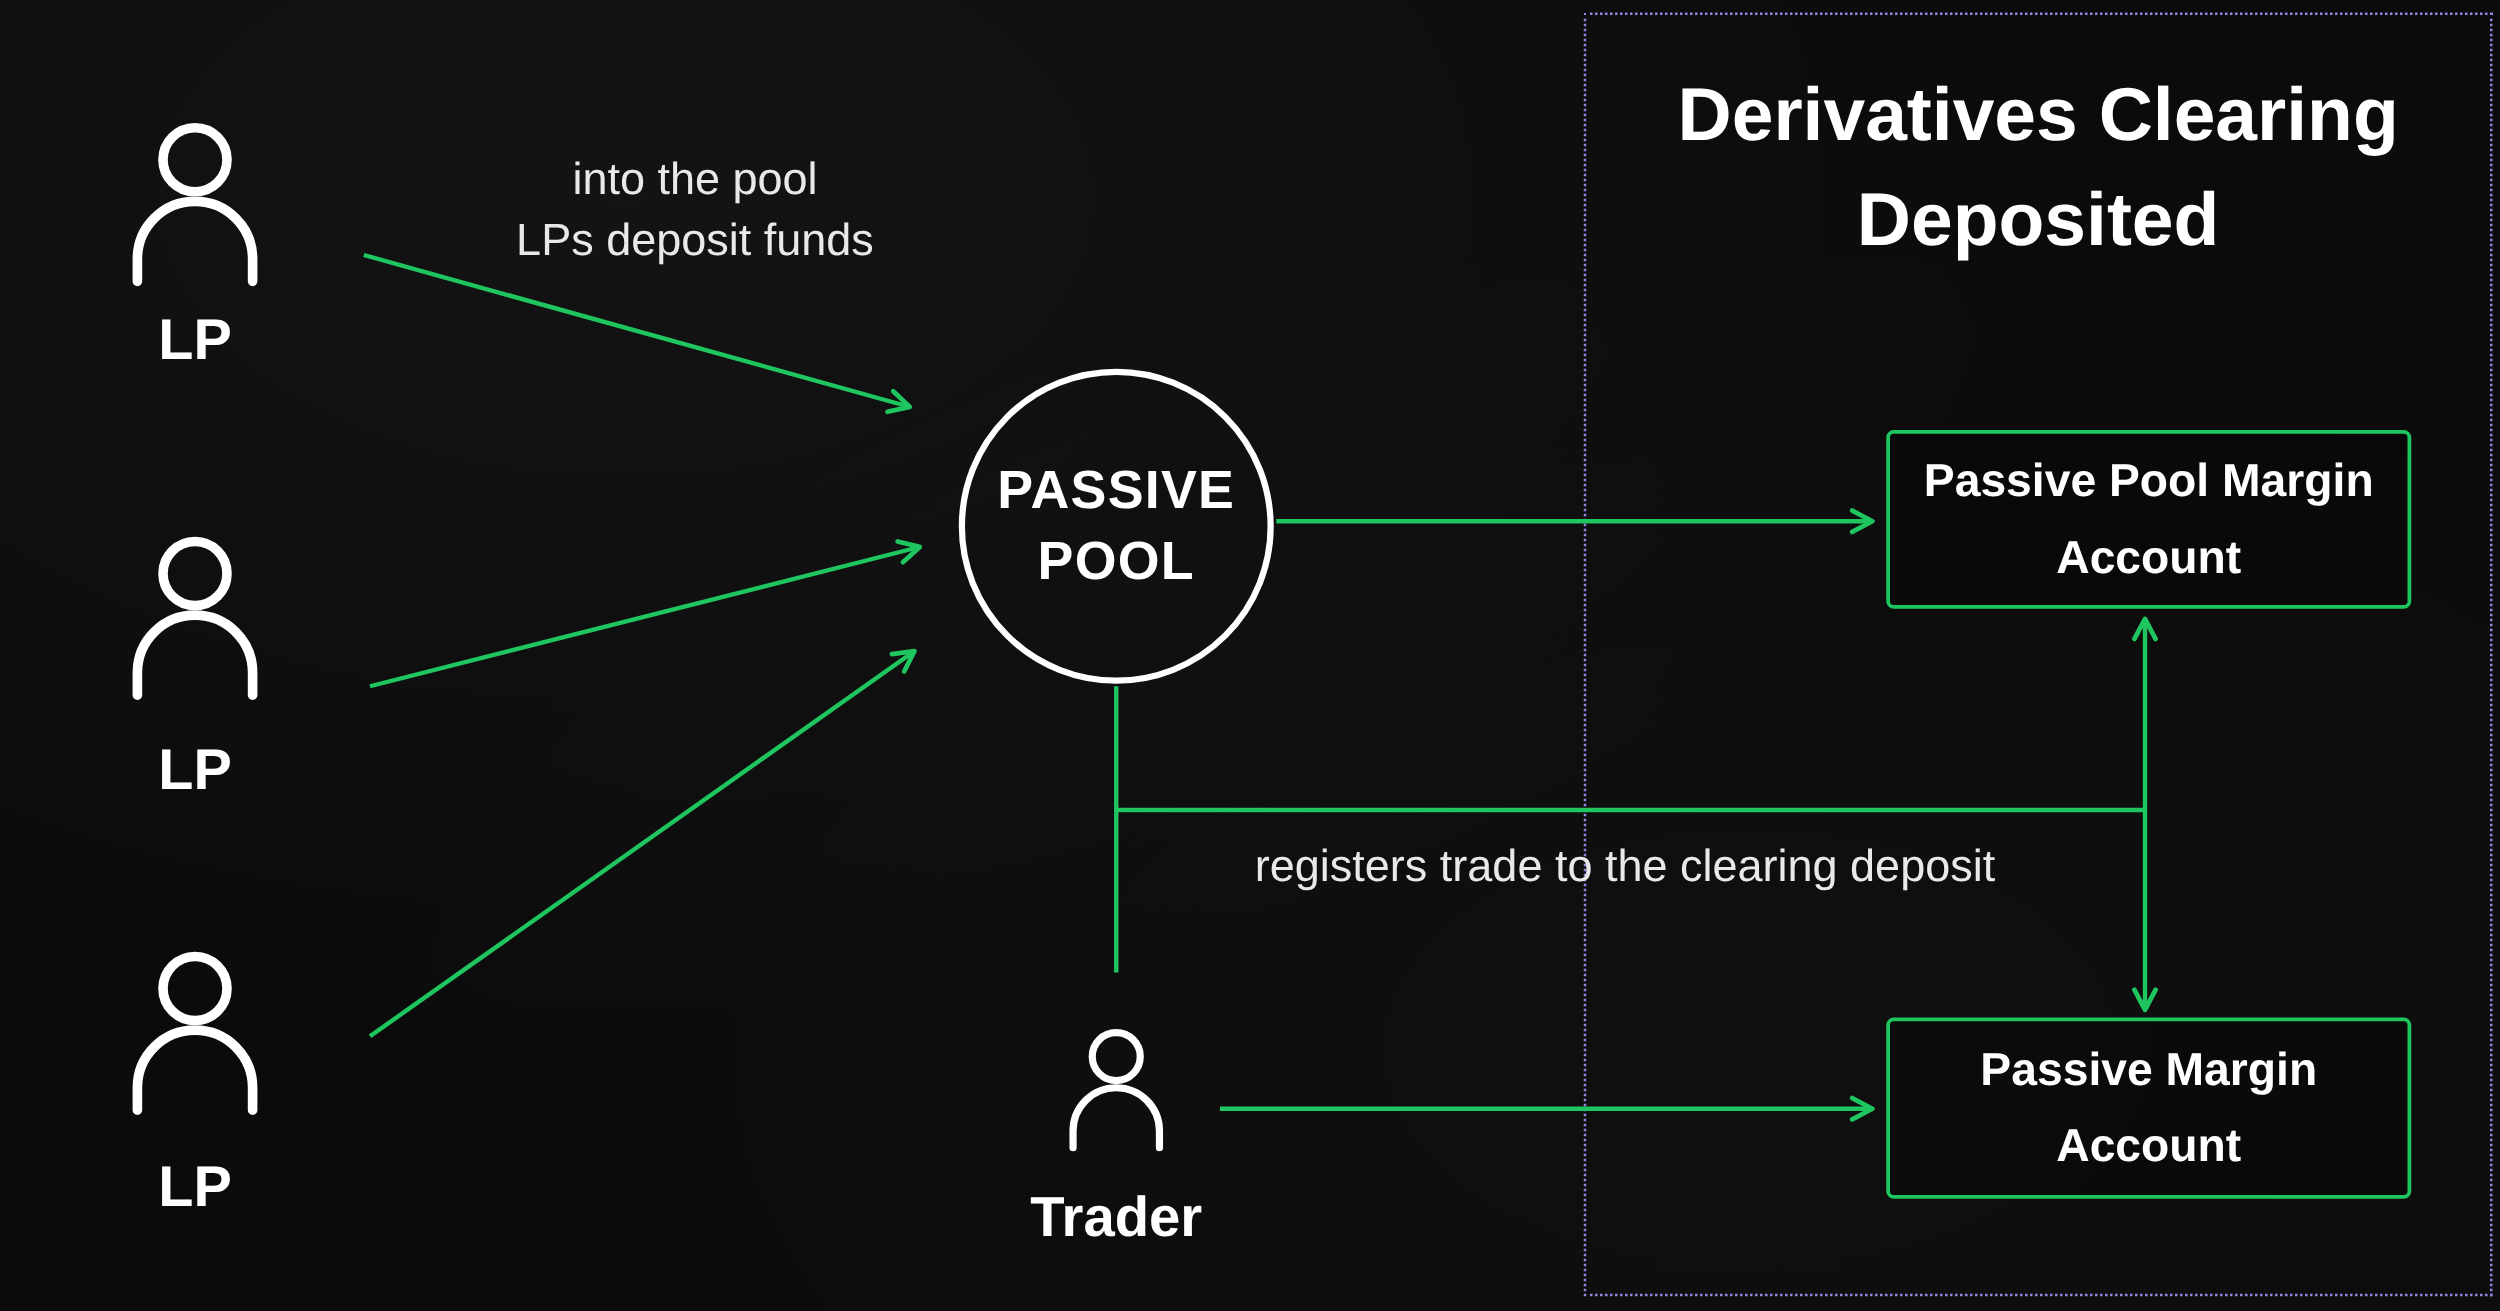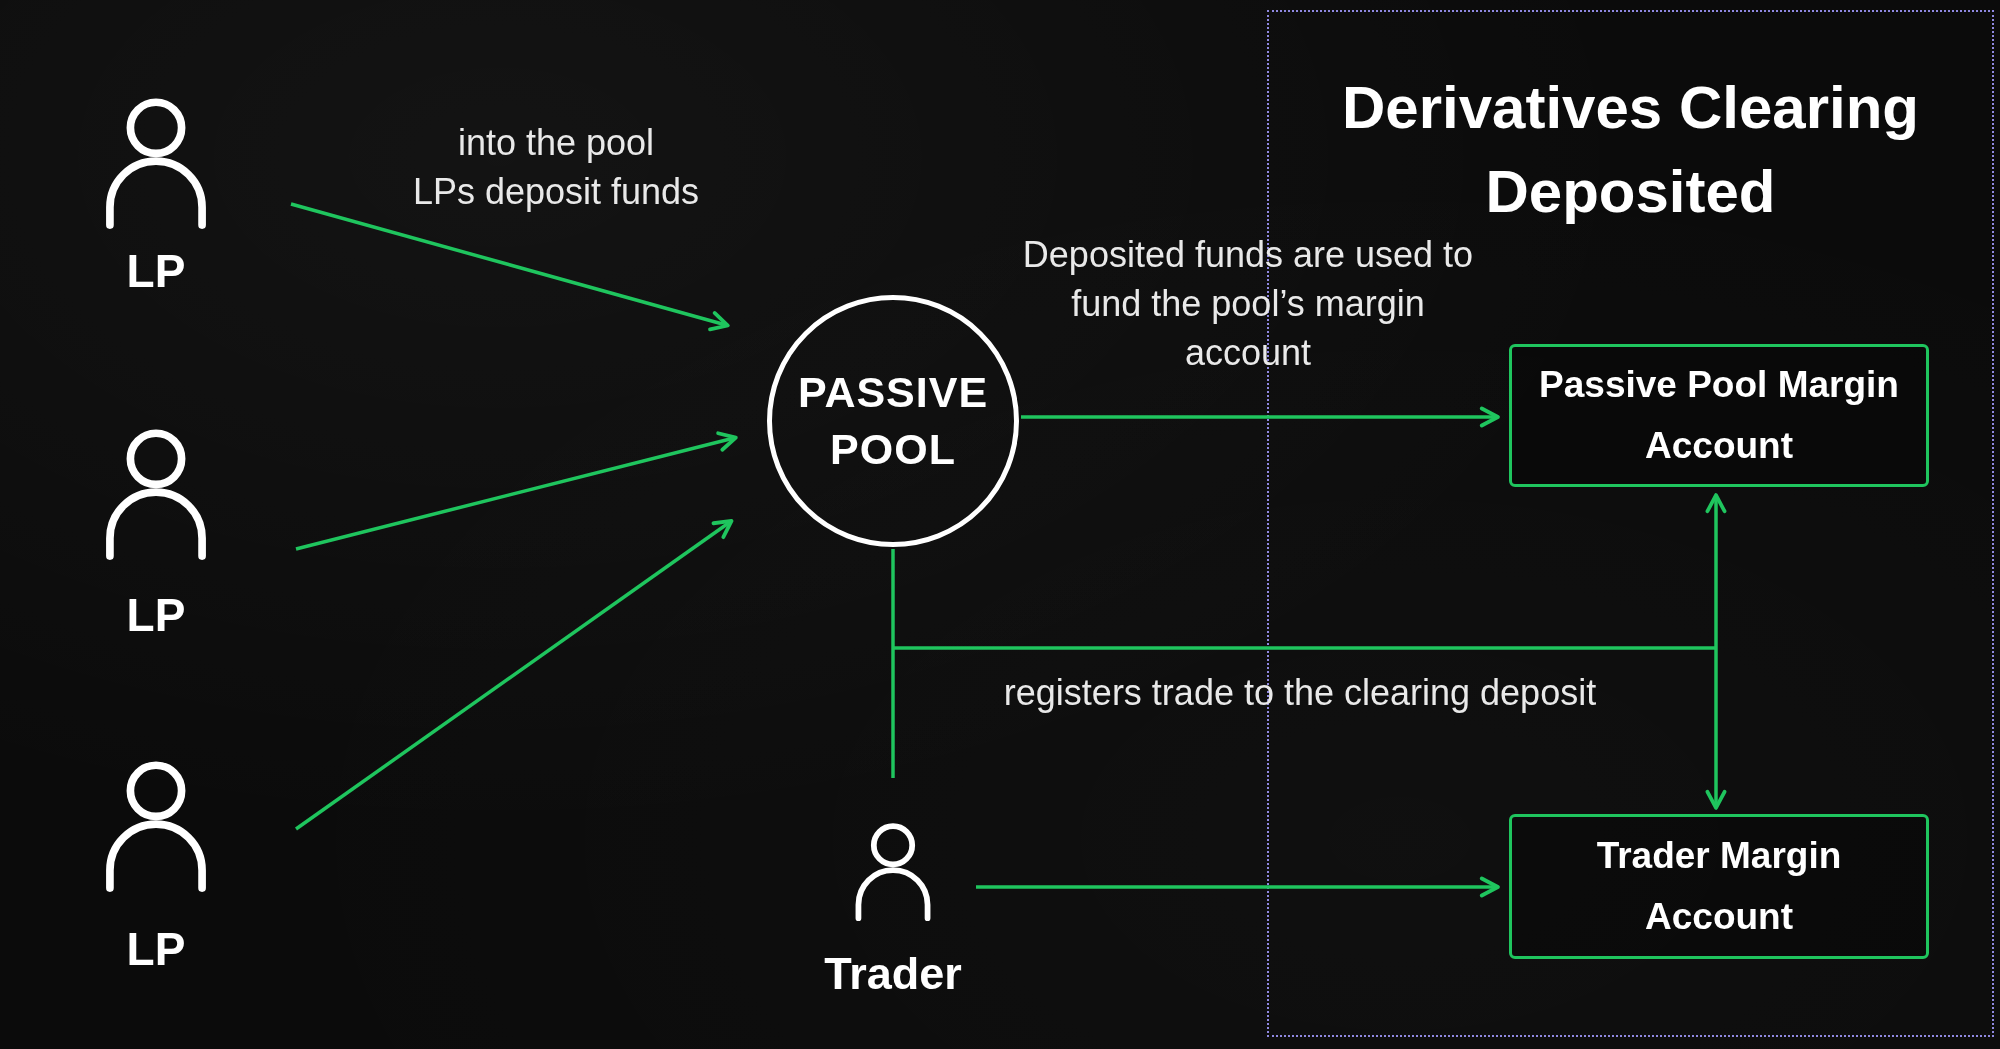--- a/index.html
+++ b/index.html
@@ -45,21 +45,20 @@
   .protocol-title {
     position: absolute;
     left: 1267px; top: 50px;
     width: 727px;
     color: #ffffff;
     font-size: 60px;
     font-weight: 700;
     line-height: 84px;
     text-align: center;
     z-index: 2;
-    margin-top: 16px;
   }
 
   
   .icon {
     position: absolute;
     display: block;
     z-index: 2;
   }
   .icon svg {
     width: 100%; height: 100%;
@@ -197,33 +196,28 @@
   <div class="annotation ann-lp-deposit">
     <div>into the pool</div>
     <div>LPs deposit funds</div>
   </div>
 
   <div class="pool-node">
     <div>PASSIVE</div>
     <div>POOL</div>
   </div>
 
-  <div class="annotation ann-fund-margin">
-    <div>Deposited funds are used to</div>
-    <div>fund the pool’s margin</div>
-    <div>account</div>
-  </div>
 
   <div class="account-box ppma">
     <div>Passive Pool Margin</div>
     <div>Account</div>
   </div>
 
   <div class="account-box tma">
-    <div>Trader Margin</div>
+    <div>Passive Margin</div>
     <div>Account</div>
   </div>
 
   <div class="annotation ann-registers-trade">
     <div>registers trade to the clearing deposit</div>
   </div>
 
   <span class="icon" style="left:845px;top:822px;width:96px;height:106px">
     <svg viewBox="0 0 100 110">
       <circle cx="50" cy="24" r="20"></circle>

